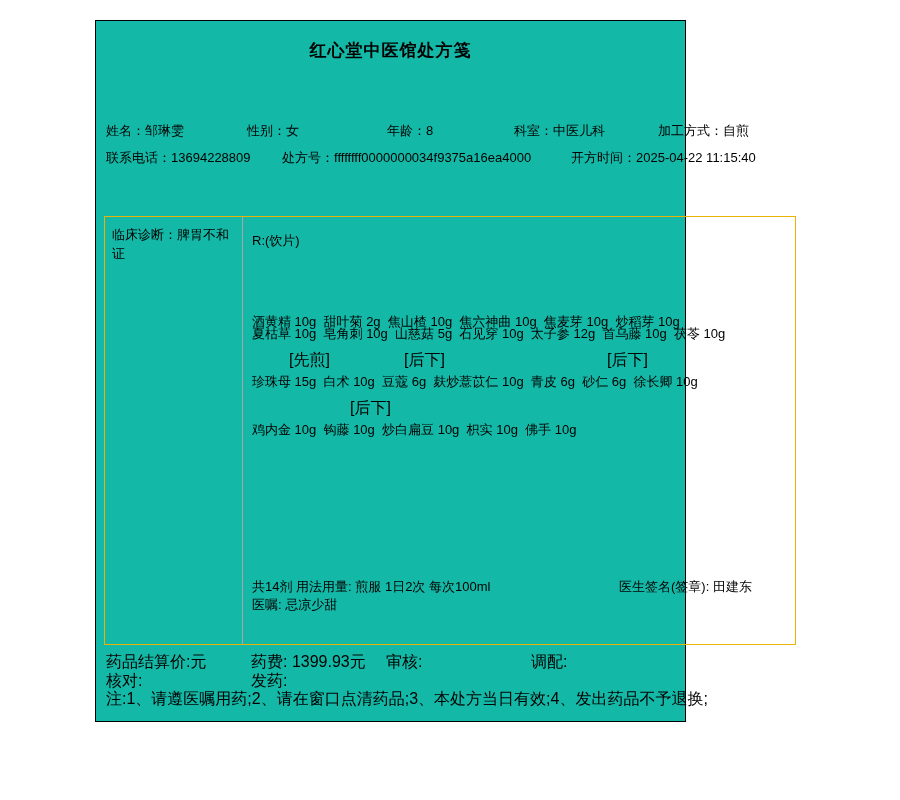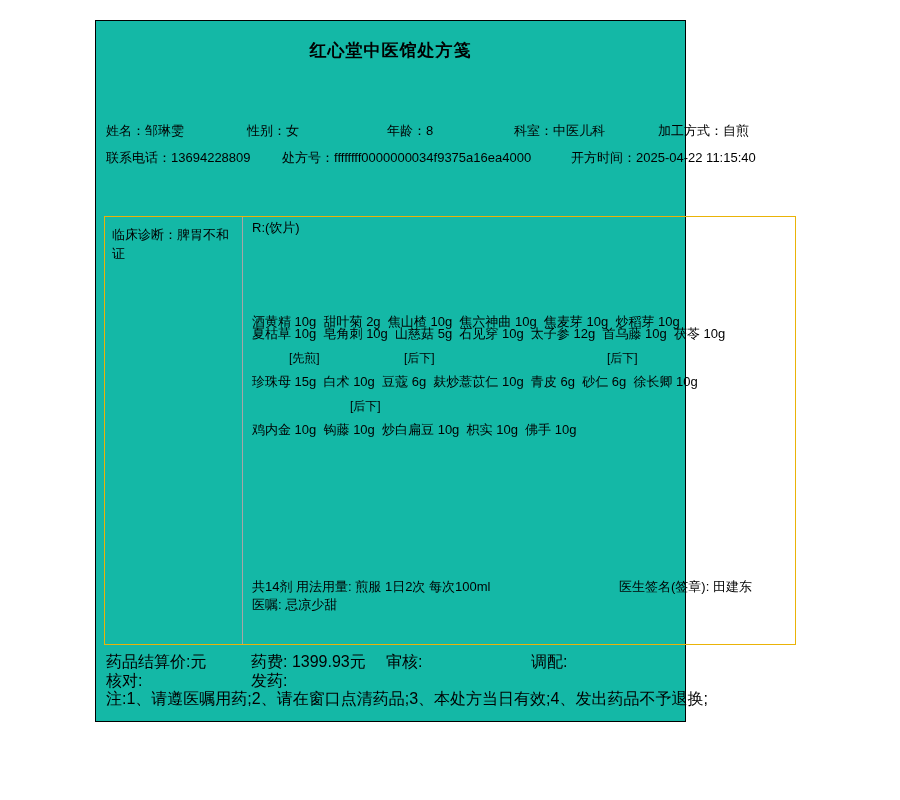--- a/index.html
+++ b/index.html
@@ -47,21 +47,21 @@
   }
   .diag-text {
     position: absolute;
     left: 7px; top: 8px;
     width: 124px;
     font-size: 13px;
     line-height: 19px;
     white-space: normal;
   }
   .rx-text { font-size: 13px; }
-  .rx-ann { font-size: 12px; }
+  .rx-ann { font-size: 16px; }
   .footer-text { font-size: 16px; }
 </style>
 </head>
 <body>
 
 <div id="screen">
   <div id="sheet">
 
     <div class="title">红心堂中医馆处方笺</div>
 
@@ -73,21 +73,21 @@
 
     <span class="abs info" style="left:10px;  top:128px;">联系电话：13694228809</span>
     <span class="abs info" style="left:186px; top:128px;">处方号：ffffffff0000000034f9375a16ea4000</span>
     <span class="abs info" style="left:475px; top:128px;">开方时间：2025-04-22 11:15:40</span>
 
     <div class="rx-box">
       <div class="diag-panel">
         <div class="diag-text">临床诊断：脾胃不和证</div>
       </div>
 
-      <span class="abs rx-text" style="left:147px; top:2px;">R:(饮片)</span>
+      <span class="abs rx-text" style="left:147px; top:15px;">R:(饮片)</span>
 
       <span class="abs rx-text" style="left:147px; top:60px;margin-top:36px;">酒黄精 10g  甜叶菊 2g  焦山楂 10g  焦六神曲 10g  焦麦芽 10g  炒稻芽 10g</span>
       <span class="abs rx-text" style="left:147px; top:108px;">夏枯草 10g  皂角刺 10g  山慈菇 5g  石见穿 10g  太子参 12g  首乌藤 10g  茯苓 10g</span>
 
       <span class="abs rx-ann" style="left:184px; top:133px;">[先煎]</span>
       <span class="abs rx-ann" style="left:299px; top:133px;">[后下]</span>
       <span class="abs rx-ann" style="left:502px; top:133px;">[后下]</span>
 
       <span class="abs rx-text" style="left:147px; top:156px;text-align:right;">珍珠母 15g  白术 10g  豆蔻 6g  麸炒薏苡仁 10g  青皮 6g  砂仁 6g  徐长卿 10g</span>
 

